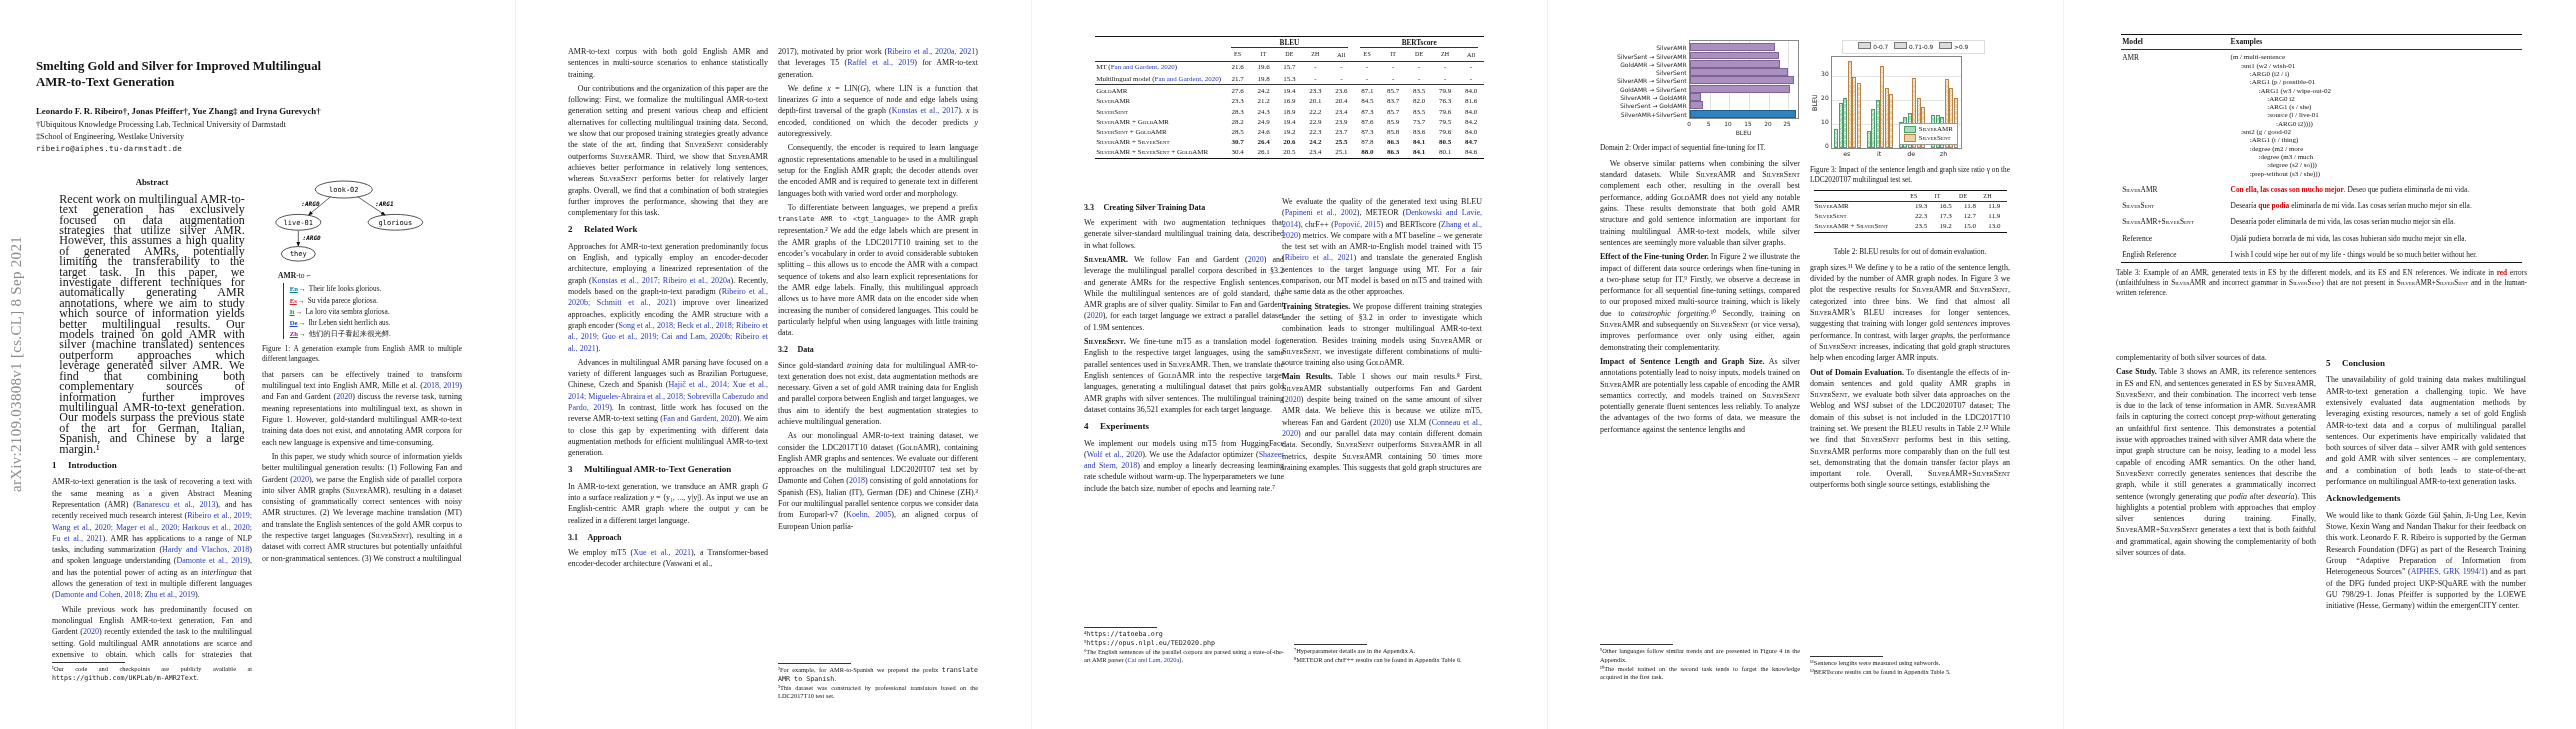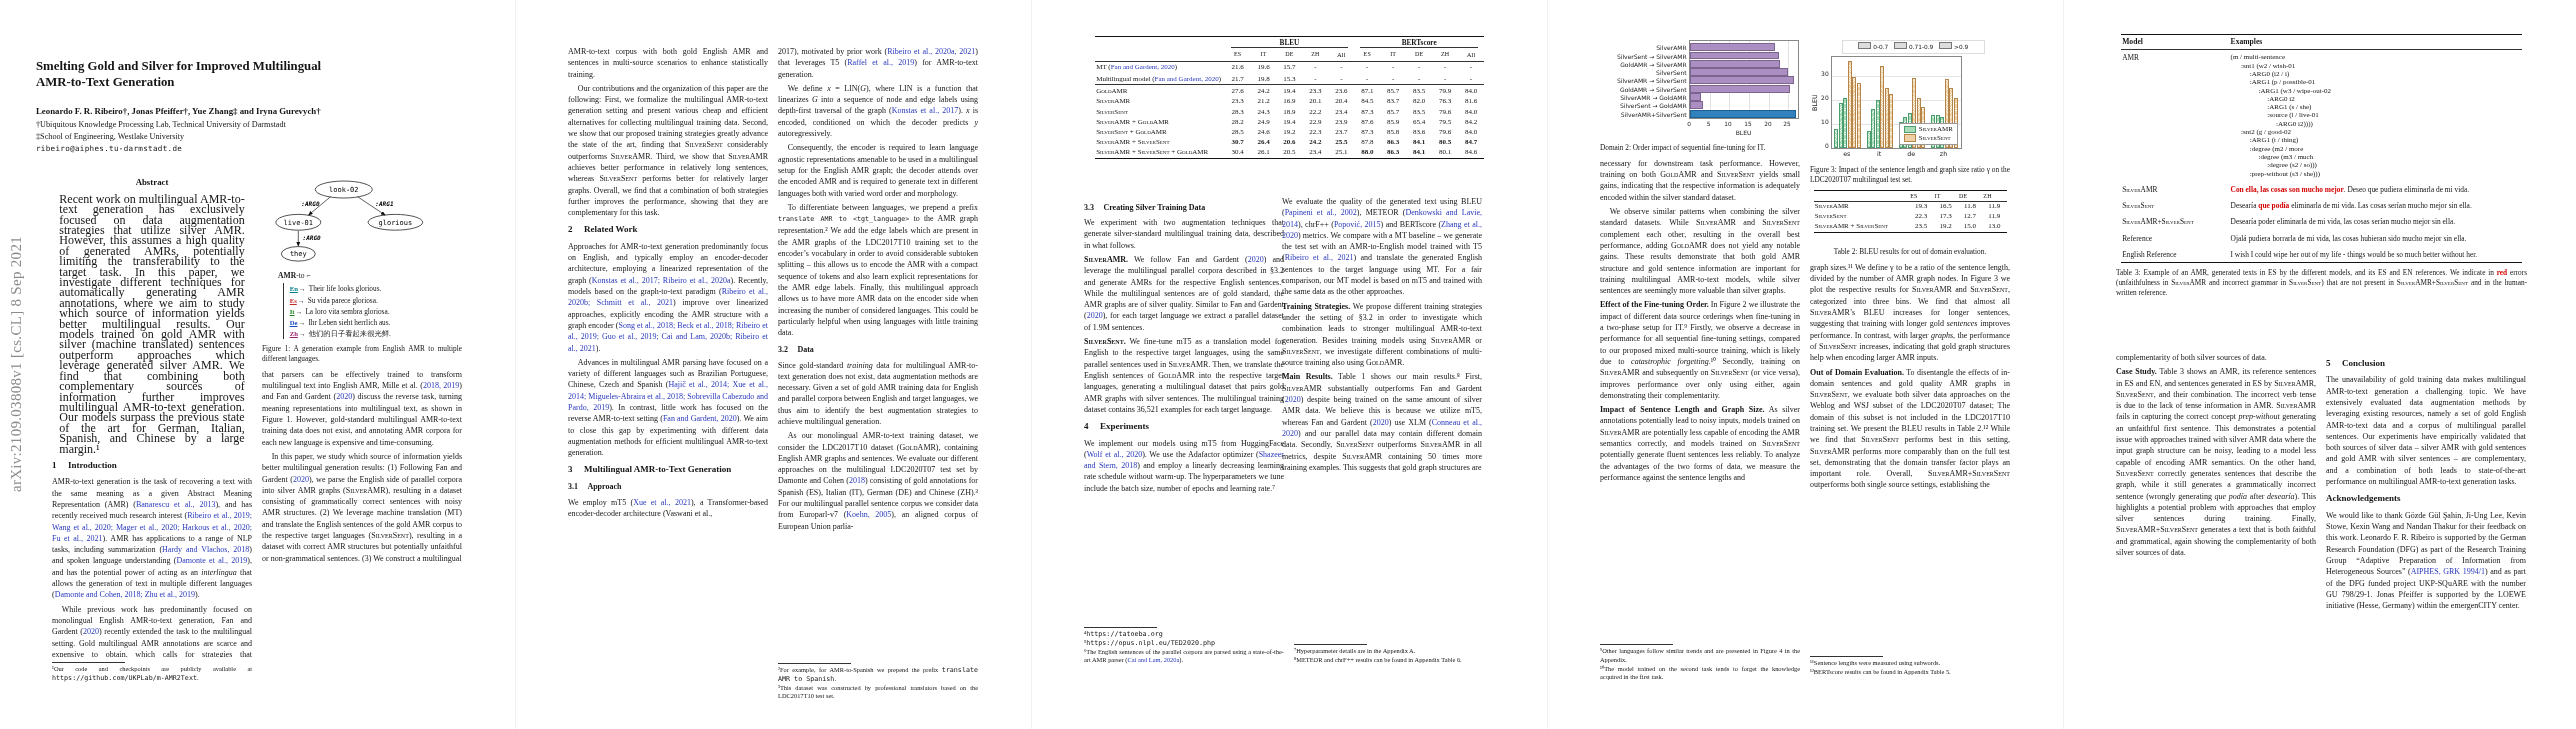--- a/index.html
+++ b/index.html
@@ -169,20 +169,21 @@
   </section>
 
   <section class="page" id="page2">
     <div class="col" id="p2-left" style="left:52px;top:46px;height:617px;">
         <p class="noind">AMR-to-text corpus with both gold English AMR and sentences in multi-source scenarios to enhance statistically training.</p>
         <p>Our contributions and the organization of this paper are the following: First, we formalize the multilingual AMR-to-text generation setting and present various cheap and efficient alternatives for collecting multilingual training data. Second, we show that our proposed training strategies greatly advance the state of the art, finding that <span class="sc">SilverSent</span> considerably outperforms <span class="sc">SilverAMR</span>. Third, we show that <span class="sc">SilverAMR</span> achieves better performance in relatively long sentences, whereas <span class="sc">SilverSent</span> performs better for relatively larger graphs. Overall, we find that a combination of both strategies further improves the performance, showing that they are complementary for this task.</p>
         <div class="h1"><span class="hnum">2</span>Related Work</div>
         <p class="noind">Approaches for AMR-to-text generation predominantly focus on English, and typically employ an encoder-decoder architecture, employing a linearized representation of the graph (<span class="cite">Konstas et al., 2017; Ribeiro et al., 2020a</span>). Recently, models based on the graph-to-text paradigm (<span class="cite">Ribeiro et al., 2020b; Schmitt et al., 2021</span>) improve over linearized approaches, explicitly encoding the AMR structure with a graph encoder (<span class="cite">Song et al., 2018; Beck et al., 2018; Ribeiro et al., 2019; Guo et al., 2019; Cai and Lam, 2020b; Ribeiro et al., 2021</span>).</p>
         <p>Advances in multilingual AMR parsing have focused on a variety of different languages such as Brazilian Portuguese, Chinese, Czech and Spanish (<span class="cite">Hajič et al., 2014; Xue et al., 2014; Migueles-Abraira et al., 2018; Sobrevilla Cabezudo and Pardo, 2019</span>). In contrast, little work has focused on the reverse AMR-to-text setting (<span class="cite">Fan and Gardent, 2020</span>). We aim to close this gap by experimenting with different data augmentation methods for efficient multilingual AMR-to-text generation.</p>
         <div class="h1"><span class="hnum">3</span>Multilingual AMR-to-Text Generation</div>
+        <p class="noind">In AMR-to-text generation, we transduce an AMR graph <i>G</i> into a surface realization <i>y</i> = ⟨y₁, ..., y|y|⟩. As input we use an English-centric AMR graph where the output <i>y</i> can be realized in a different target language.</p>
         <div class="h2"><span class="hnum">3.1</span>Approach</div>
         <p class="noind">We employ mT5 (<span class="cite">Xue et al., 2021</span>), a Transformer-based encoder-decoder architecture (Vaswani et al.,</p>
       </div>
     <div class="col" id="p2-right" style="left:262px;top:46px;height:612px;">
         <p class="noind">2017), motivated by prior work (<span class="cite">Ribeiro et al., 2020a, 2021</span>) that leverages T5 (<span class="cite">Raffel et al., 2019</span>) for AMR-to-text generation.</p>
         <p>We define <i>x</i> = LIN(<i>G</i>), where LIN is a function that linearizes <i>G</i> into a sequence of node and edge labels using depth-first traversal of the graph (<span class="cite">Konstas et al., 2017</span>). <i>x</i> is encoded, conditioned on which the decoder predicts <i>y</i> autoregressively.</p>
         <p>Consequently, the encoder is required to learn language agnostic representations amenable to be used in a multilingual setup for the English AMR graph; the decoder attends over the encoded AMR and is required to generate text in different languages both with varied word order and morphology.</p>
         <p>To differentiate between languages, we prepend a prefix <span class="mono">translate AMR to &lt;tgt_language&gt;</span> to the AMR graph representation.² We add the edge labels which are present in the AMR graphs of the LDC2017T10 training set to the encoder’s vocabulary in order to avoid considerable subtoken splitting – this allows us to encode the AMR with a compact sequence of tokens and also learn explicit representations for the AMR edge labels. Finally, this multilingual approach allows us to have more AMR data on the encoder side when increasing the number of considered languages. This could be particularly helpful when using languages with little training data.</p>
         <div class="h2"><span class="hnum">3.2</span>Data</div>
         <p class="noind">Since gold-standard <i>training</i> data for multilingual AMR-to-text generation does not exist, data augmentation methods are necessary. Given a set of gold AMR training data for English and parallel corpora between English and target languages, we thus aim to identify the best augmentation strategies to achieve multilingual generation.</p>
@@ -293,21 +294,21 @@
                 </tr>
                 <tr>
                   <td class="lbl"><span class="sc">SilverAMR</span> + <span class="sc">GoldAMR</span></td>
                   <td class="num">28.2</td>
                   <td class="num">24.9</td>
                   <td class="num">19.4</td>
                   <td class="num">22.9</td>
                   <td class="num">23.9</td>
                   <td class="num">87.6</td>
                   <td class="num">85.9</td>
-                  <td class="num">65.4</td>
+                  <td class="num">73.7</td>
                   <td class="num">79.5</td>
                   <td class="num">84.2</td>
                 </tr>
                 <tr>
                   <td class="lbl"><span class="sc">SilverSent</span> + <span class="sc">GoldAMR</span></td>
                   <td class="num">28.5</td>
                   <td class="num">24.6</td>
                   <td class="num">19.2</td>
                   <td class="num">22.3</td>
                   <td class="num">23.7</td>
@@ -408,21 +409,20 @@
             <span style="left: 0px;">0</span>
             <span style="left: 19.7px;">5</span>
             <span style="left: 39px;">10</span>
             <span style="left: 59px;">15</span>
             <span style="left: 79px;">20</span>
             <span style="left: 98px;">25</span>
           </div>
           <div class="f2xlabel">BLEU</div>
           <div class="caption">Domain 2: Order impact of sequential fine-tuning for IT.</div>
         </div>
-        <p class="noind">necessary for downstream task performance. However, training on both <span class="sc">GoldAMR</span> and <span class="sc">SilverSent</span> yields small gains, indicating that the respective information is adequately encoded within the silver standard dataset.</p>
         <p>We observe similar patterns when combining the silver standard datasets. While <span class="sc">SilverAMR</span> and <span class="sc">SilverSent</span> complement each other, resulting in the overall best performance, adding <span class="sc">GoldAMR</span> does not yield any notable gains. These results demonstrate that both gold AMR structure and gold sentence information are important for training multilingual AMR-to-text models, while silver sentences are seemingly more valuable than silver graphs.</p>
         <p class=" noind"><b>Effect of the Fine-tuning Order.</b> In Figure 2 we illustrate the impact of different data source orderings when fine-tuning in a two-phase setup for IT.⁹ Firstly, we observe a decrease in performance for all sequential fine-tuning settings, compared to our proposed mixed multi-source training, which is likely due to <i>catastrophic forgetting</i>.¹⁰ Secondly, training on <span class="sc">SilverAMR</span> and subsequently on <span class="sc">SilverSent</span> (or vice versa), improves performance over only using either, again demonstrating their complementarity.</p>
         <p class=" noind"><b>Impact of Sentence Length and Graph Size.</b> As silver annotations potentially lead to noisy inputs, models trained on <span class="sc">SilverAMR</span> are potentially less capable of encoding the AMR semantics correctly, and models trained on <span class="sc">SilverSent</span> potentially generate fluent sentences less reliably. To analyze the advantages of the two forms of data, we measure the performance against the sentence lengths and</p>
       </div>
     <div class="col" id="p4-right" style="left:262px;top:40px;height:608px;">
         <div class="fig3">
           <div class="f3toplegend">
             <span><span class="sw h0"></span><span>0-0.7</span></span>
             <span><span class="sw h1x"></span><span>0.71-0.9</span></span>
             <span><span class="sw h2x"></span><span>&gt;0.9</span></span>

